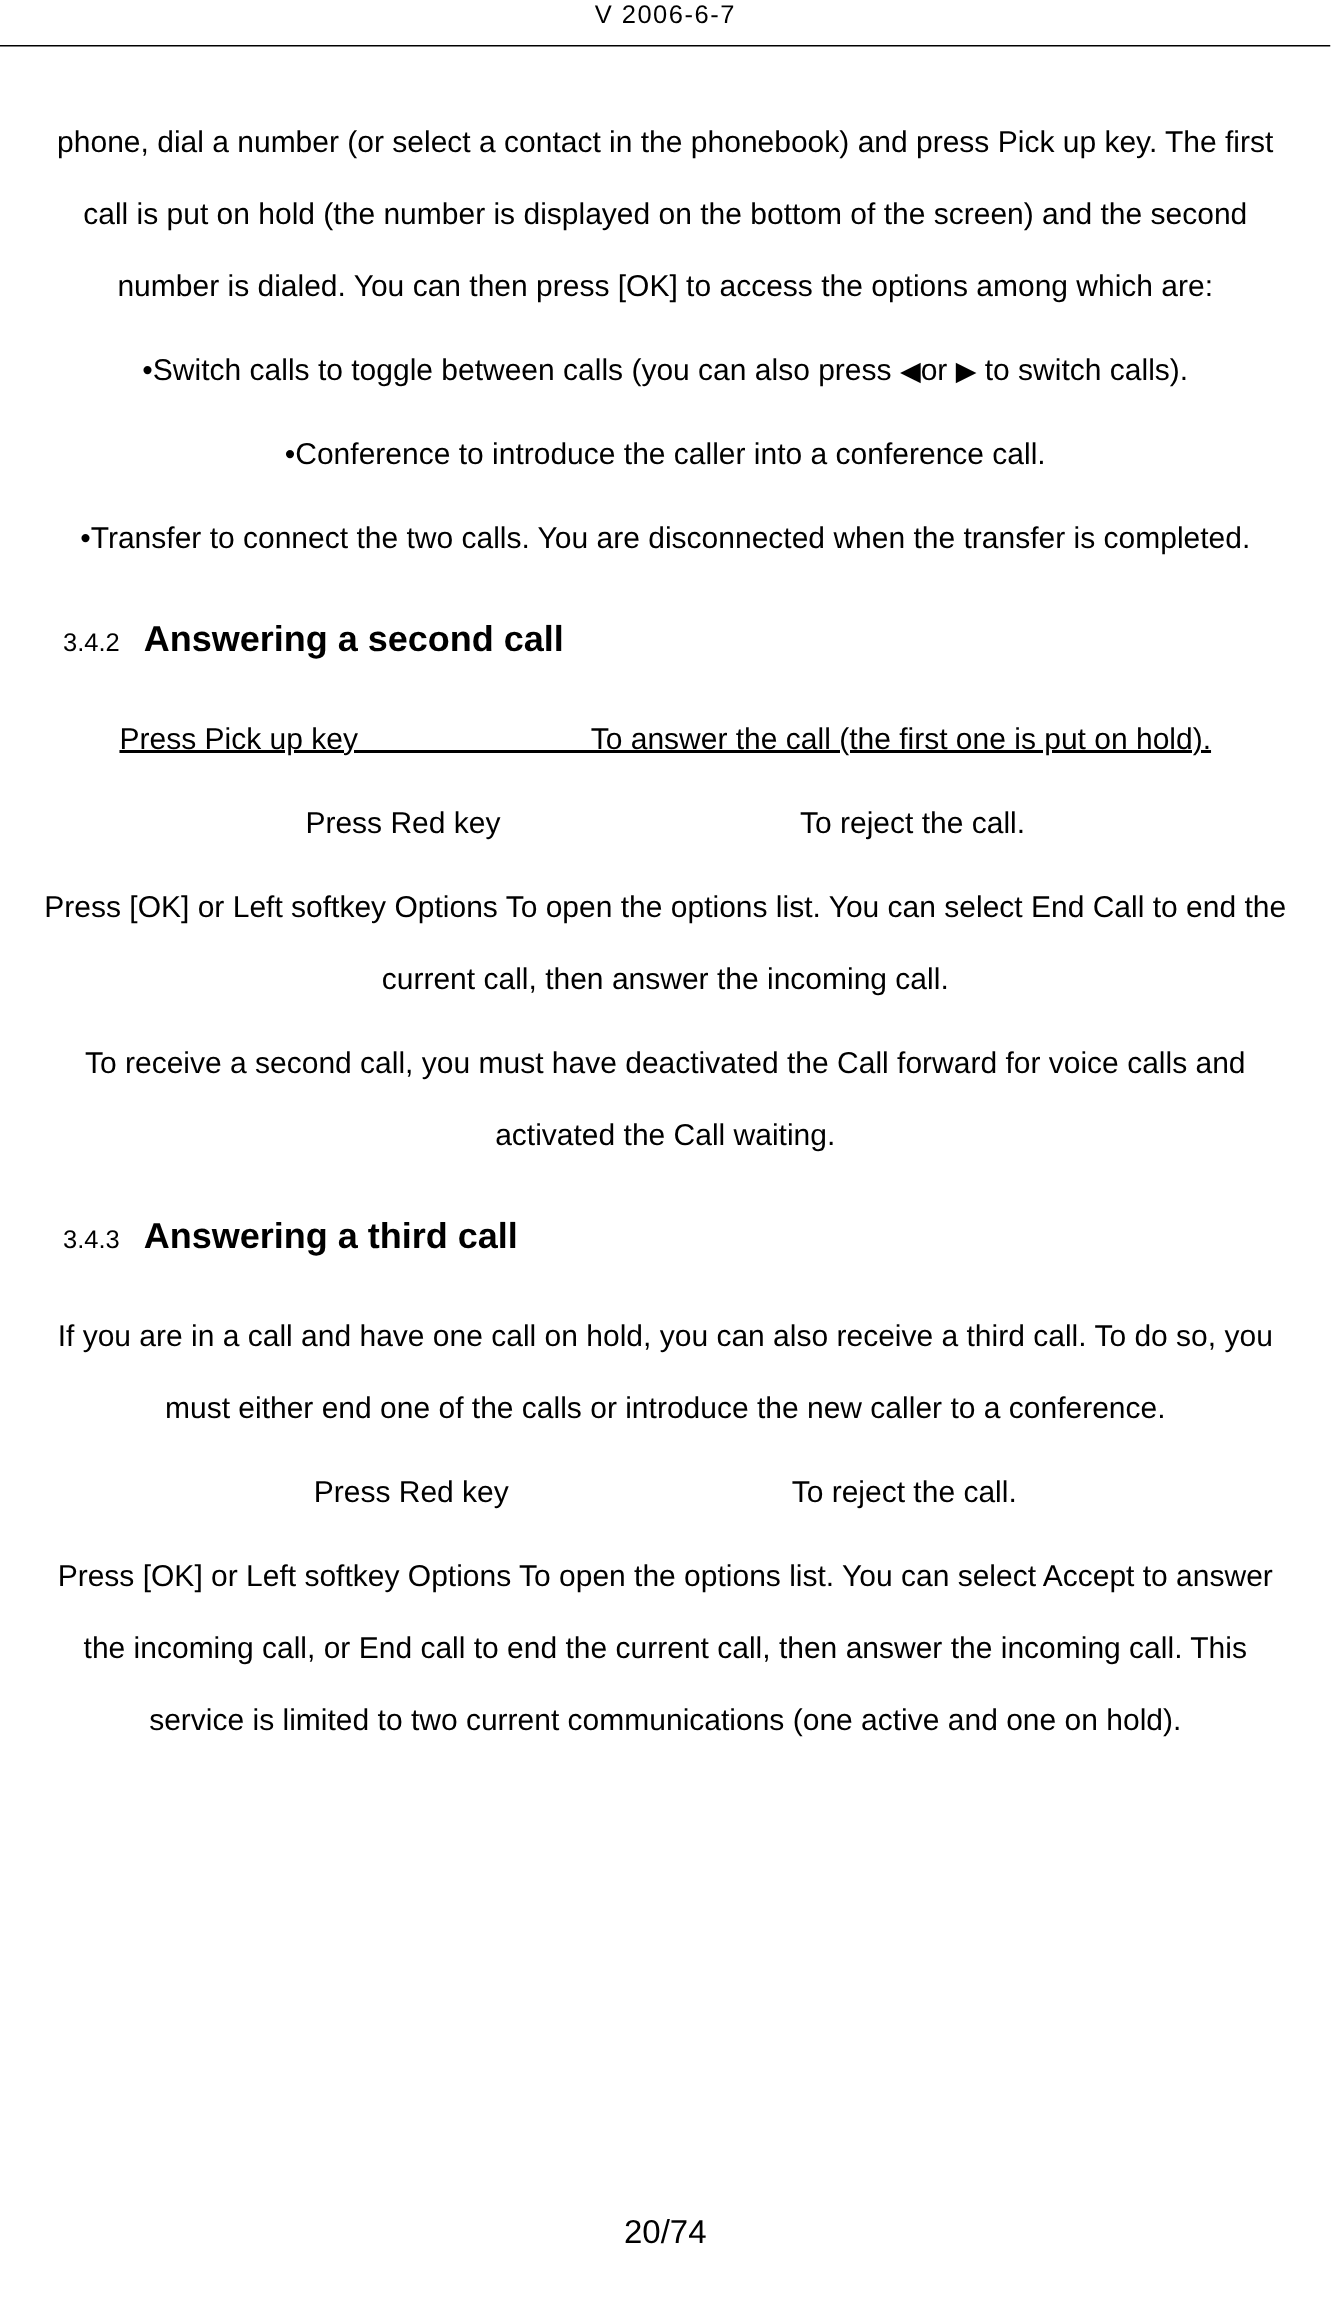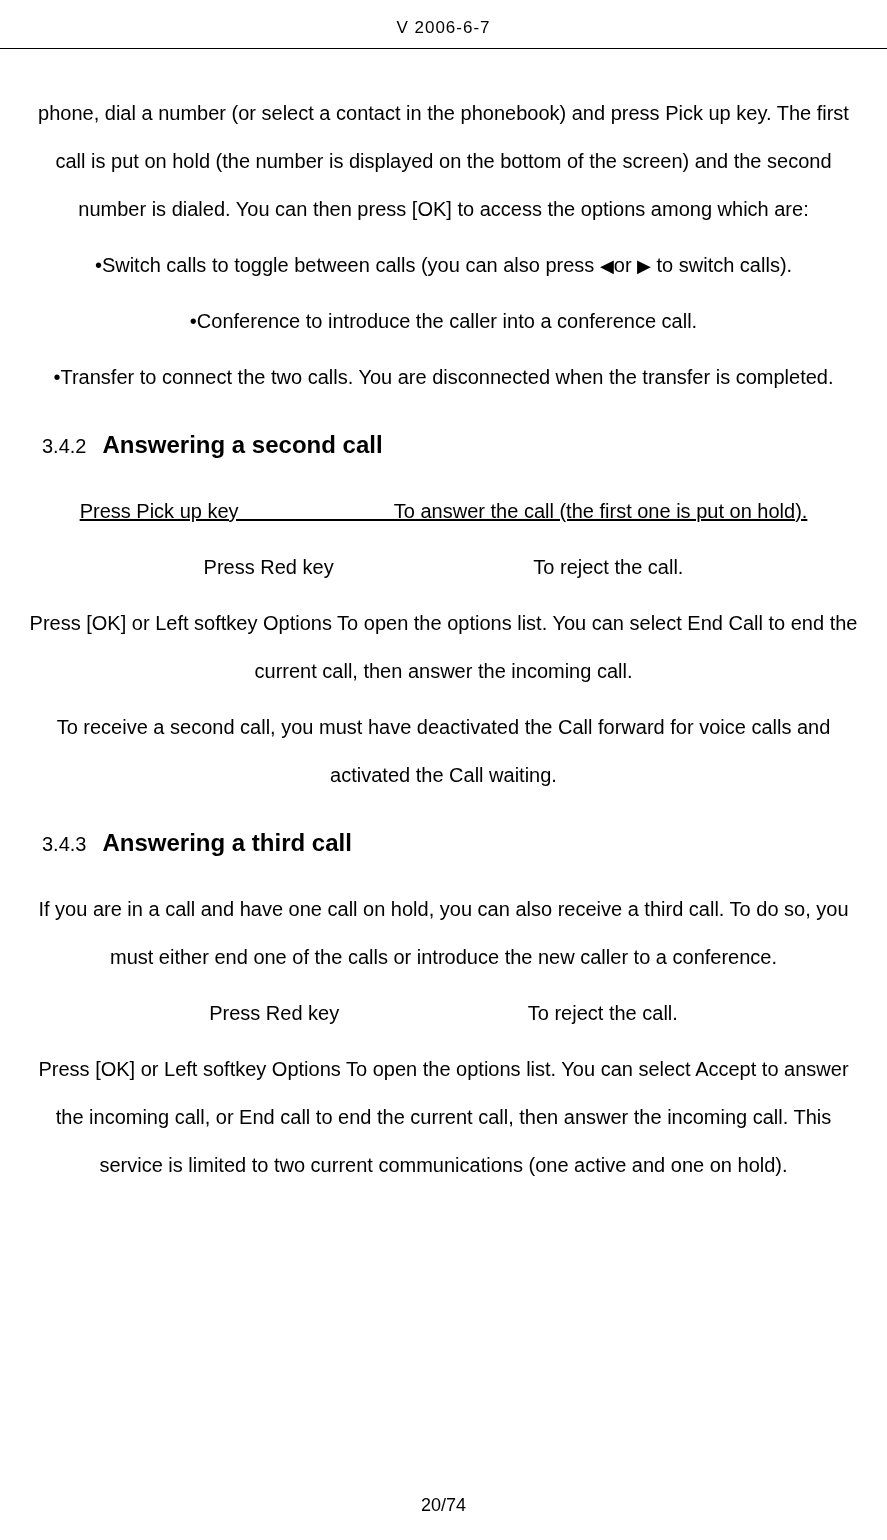--- a/index.html
+++ b/index.html
@@ -1,26 +1,26 @@
 <!DOCTYPE html>
 <html><head>
 <meta charset="utf-8">
 <style>
   * { margin: 0; padding: 0; box-sizing: border-box; }
   html, body { width: 887px; height: 1540px; background: #fff; font-family: Arial, Helvetica, sans-serif; color: #000; }
   .page { width: 887px; height: 1540px; position: relative; }
-  .header-area { text-align: center; padding-top: 18px; }
+  .header-area { text-align: center; }
   .header-text { font-size: 17px; letter-spacing: 1px; }
   .rule { border: none; border-top: 1.5px solid #000; margin: 10px 0 0 0; }
   .content { padding: 40px 28px 0 28px; }
   .para { font-size: 20px; line-height: 2.4; text-align: center; margin-bottom: 8px; }
   .section-heading { display: flex; align-items: baseline; margin: 30px 0 28px 14px; }
-  .sec-num { font-size: 20px; margin-right: 16px; }
+  .sec-num { font-size: 17px; margin-right: 16px; }
   .sec-title { font-size: 24px; font-weight: bold; }
-  .footer { position: absolute; bottom: 24px; width: 100%; text-align: center; font-size: 18px; }
+  .footer { position: absolute; bottom: 39px; width: 100%; text-align: center; font-size: 22px; }
   .tri { display: inline-block; font-size: 18px; vertical-align: baseline; }
 </style>
 </head>
 <body>
 
 <div class="page">
 
   <div class="header-area">
     <div class="header-text">V 2006-6-7</div>
   </div>

